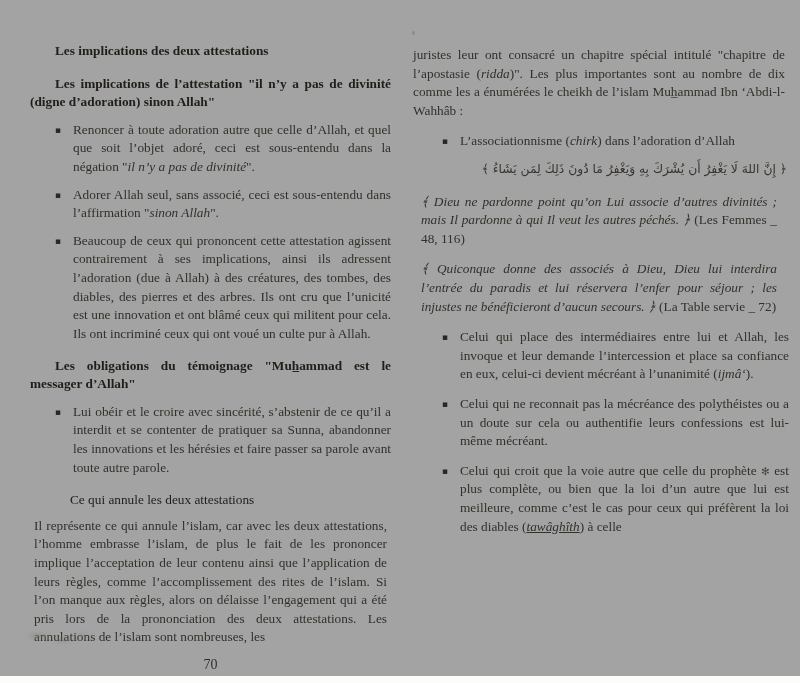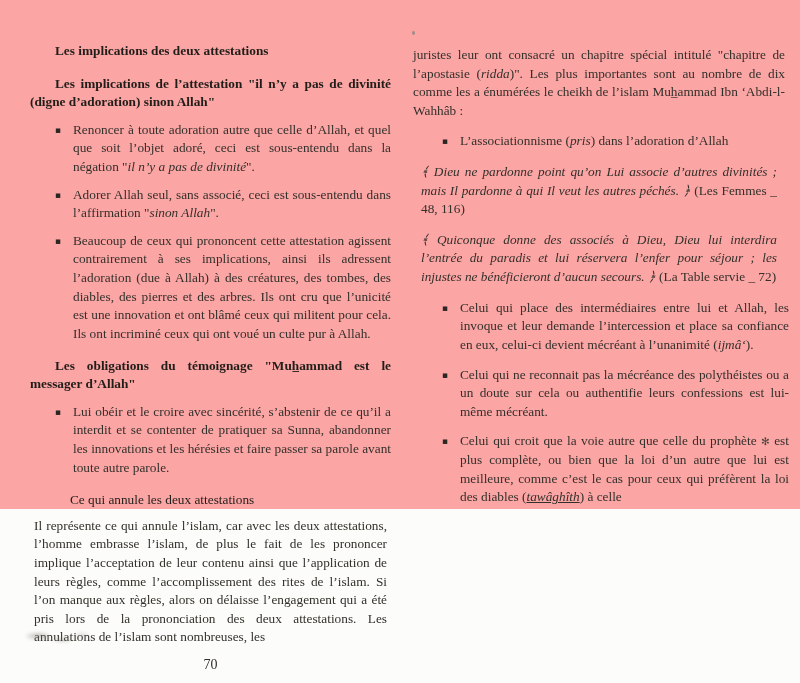--- a/index.html
+++ b/index.html
@@ -2,21 +2,21 @@
 <html><head>
 <meta charset="utf-8">
 <style>
   html,body{margin:0;padding:0;}
   body{
     width:800px;height:683px;overflow:hidden;
     background:#fcfcfa;
     font-family:"Liberation Serif","DejaVu Serif","DejaVu Sans",serif;
     color:#33302a;
   }
-  .spread{position:relative;width:800px;height:509px;background:#fca5a5;}
+  .spread{position:relative;width:800px;height:676px;background:#a3a3a3;}
   .page{position:absolute;top:42px;font-size:13.3px;line-height:1.4;}
   .page-left{left:30px;width:361px;}
   .page-right{left:409px;width:380px;}
 
   .h-main{font-weight:bold;color:#211e19;text-indent:25px;margin:0 0 14px 0;}
   .h-sub{font-weight:bold;color:#211e19;text-indent:25px;text-align:justify;margin:0 0 9px 0;}
   .h-annul{font-weight:normal;color:#211e19;text-indent:40px;margin:5px 0 7px 0;}
 
   .para{text-align:justify;margin:4px;}
   .bullets{margin:0 0 0 25px;}
@@ -89,24 +89,25 @@
     <div class="h-annul">Ce qui annule les deux attestations</div>
     <p class="para">Il représente ce qui annule l’islam, car avec les deux attestations, l’homme embrasse l’islam, de plus le fait de les prononcer implique l’acceptation de leur contenu ainsi que l’application de leurs règles, comme l’accomplissement des rites de l’islam. Si l’on manque aux règles, alors on délaisse l’engagement qui a été pris lors de la prononciation des deux attestations. Les annulations de l’islam sont nombreuses, les</p>
   </div>
 
   <div class="page page-right">
     <p class="para mb12"><span>juristes leur ont consacré un chapitre spécial intitulé "chapitre de l’apostasie (</span><span class="it">ridda</span><span>)". Les plus importantes sont au nombre de dix comme les a énumérées le cheikh de l’islam Muh̲ammad Ibn ‘Abdi-l-Wahhâb :</span></p>
 
     <div class="bullets-r mb8">
       <div class="bullet">
         <span class="marker">▪</span>
-        <span class="btext"><span>L’associationnisme (</span><span class="it">pris</span><span>) dans l’adoration d’Allah</span></span>
+        <span class="btext"><span>L’associationnisme (</span><span class="it">chirk</span><span>) dans l’adoration d’Allah</span></span>
       </div>
     </div>
 
+    <div class="arabic">﴿ إِنَّ اللهَ لَا يَغْفِرُ أَن يُشْرَكَ بِهِ وَيَغْفِرُ مَا دُونَ ذَلِكَ لِمَن يَشَاءُ ﴾</div>
     <p class="quote mb8"><span>﴾ Dieu ne pardonne point qu’on Lui associe d’autres divinités ; mais Il pardonne à qui Il veut les autres péchés. ﴿</span><span class="ref"> (Les Femmes _ 48, 116)</span></p>
 
     <p class="quote mb6"><span>﴾ Quiconque donne des associés à Dieu, Dieu lui interdira l’entrée du paradis et lui réservera l’enfer pour séjour ; les injustes ne bénéficieront d’aucun secours. ﴿</span><span class="ref"> (La Table servie _ 72)</span></p>
 
 
     <div class="bullets-r">
       <div class="bullet mb11">
         <span class="marker">▪</span>
         <span class="btext"><span>Celui qui place des intermédiaires entre lui et Allah, les invoque et leur demande l’intercession et place sa confiance en eux, celui-ci devient mécréant à l’unanimité (</span><span class="it">ijmâ‘</span><span>).</span></span>
       </div>

